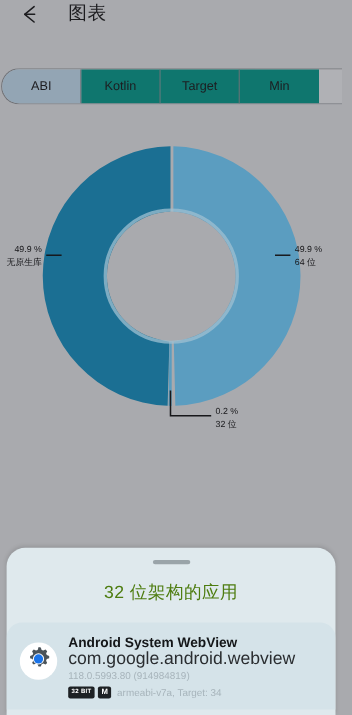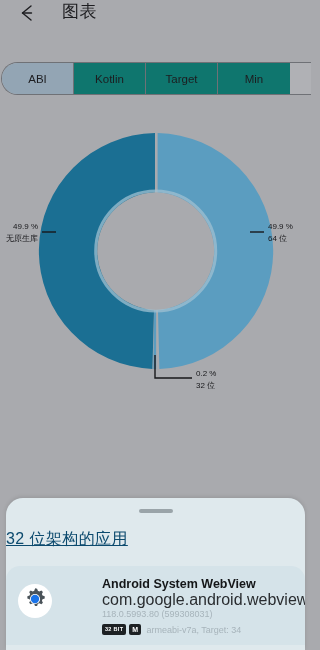--- a/index.html
+++ b/index.html
@@ -92,36 +92,34 @@
     box-shadow: 0 -1px 4px rgba(0,0,0,0.12);
   }
   .grabber {
     width: 34px; height: 4px;
     background: #9aa4a9;
     border-radius: 2px;
     margin: 11px auto 0 auto;
     cursor: pointer;
   }
   .sheet-title {
-    text-align: left;
+    text-align: center;
     font-size: 16px;
-    color: #0c4a6e;
+    color: #4d7c0f;
     margin-top: 16px;
     letter-spacing: 0.4px;
-    text-decoration: underline;
   }
   .app-card {
     margin: 16px 0 0 0;
     background: #d5e3e9;
     border-radius: 14px 14px 0 0;
     padding: 10px 8px 10px 8px;
     display: flex;
     align-items: flex-start;
     cursor: pointer;
-    gap: 40px;
   }
   .app-icon {
     width: 34px; height: 34px;
     flex: 0 0 34px;
     border-radius: 50%;
     background: #ffffff;
     display: flex; align-items: center; justify-content: center;
     margin-left: 4px;
     margin-top: 8px;
   }
@@ -246,21 +244,21 @@
         <svg width="28" height="28" viewBox="0 0 28 28">
           <path d="M14 3.2 l2.1 0.45 0.75 2.2 1.5 0.62 2.05-1.0 1.5 1.5 -1.0 2.05 0.62 1.5 2.2 0.75 0 2.12 -2.2 0.75 -0.62 1.5 1.0 2.05 -1.5 1.5 -2.05-1.0 -1.5 0.62 -0.75 2.2 -2.12 0 -0.75-2.2 -1.5-0.62 -2.05 1.0 -1.5-1.5 1.0-2.05 -0.62-1.5 -2.2-0.75 0-2.12 2.2-0.75 0.62-1.5 -1.0-2.05 1.5-1.5 2.05 1.0 1.5-0.62 0.75-2.2 Z" fill="#4a5359"></path>
           <circle cx="14" cy="14" r="5.1" fill="#ffffff"></circle>
           <circle cx="14" cy="14" r="4.2" fill="#1a73e8"></circle>
         </svg>
       </span>
     </div>
     <div class="app-info">
       <div class="app-name">Android System WebView</div>
       <div class="app-pkg">com.google.android.webview</div>
-      <div class="app-ver">118.0.5993.80 (599308031)</div>
+      <div class="app-ver">118.0.5993.80 (914984819)</div>
       <div class="badge-row">
         <span class="badge">32 BIT</span>
         <span class="badge sq">M</span>
         <span class="badge-text">armeabi-v7a, Target: 34</span>
       </div>
     </div>
   </div>
 </div>
 
 </body></html>

